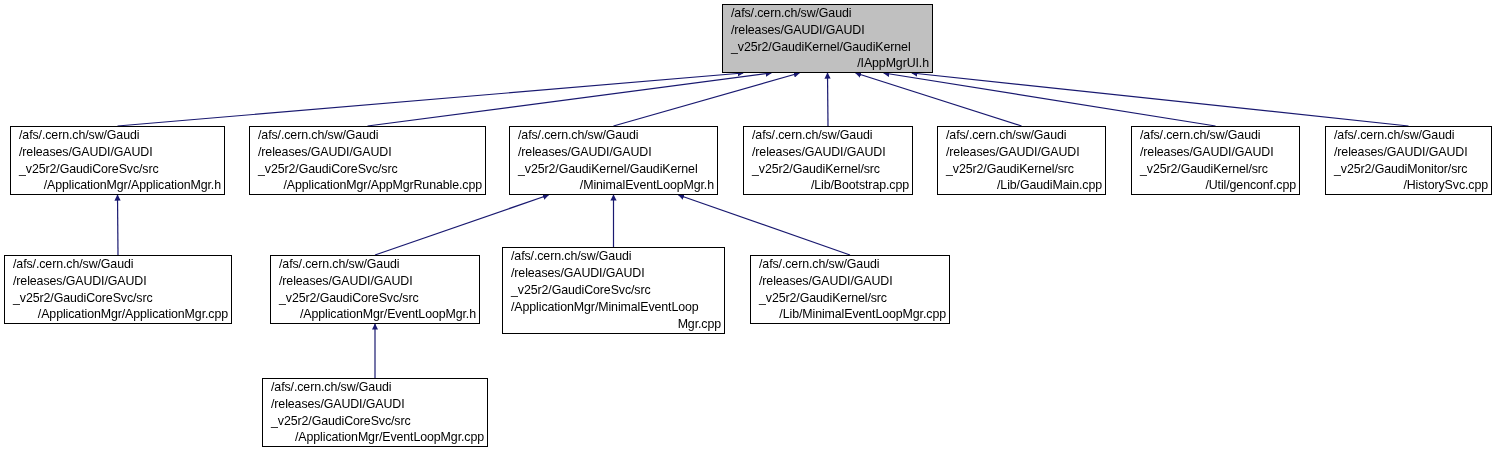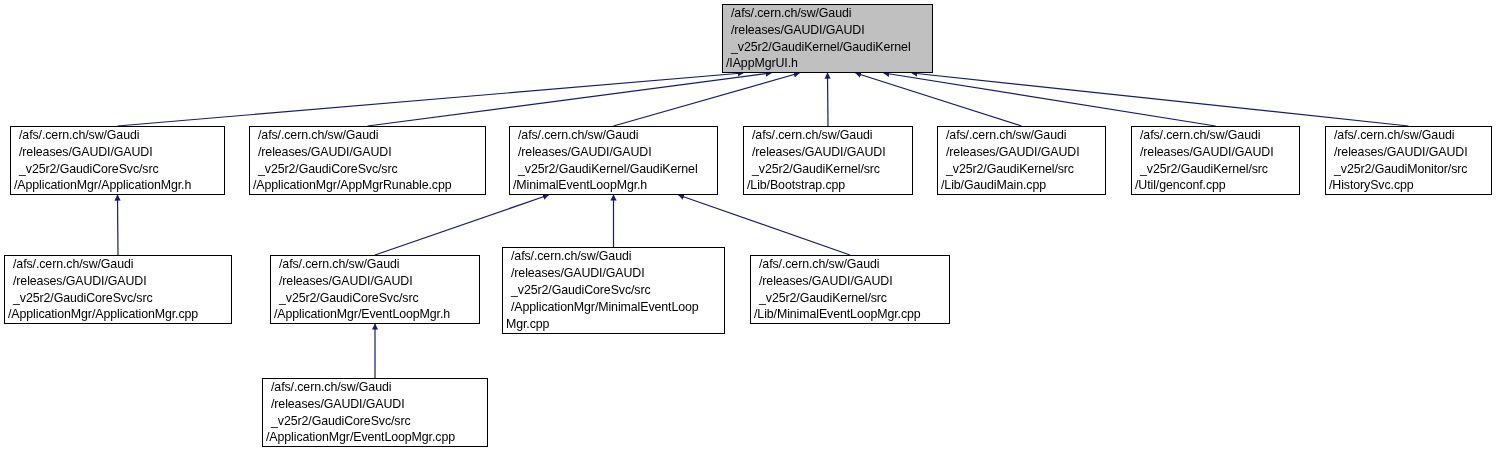--- a/index.html
+++ b/index.html
@@ -48,21 +48,21 @@
     display: block;
     padding: 0 3px;
   }
   
   .node .ln {
     display: block;
     text-align: left;
     padding-left: 5px;
   }
   .node .ln.last {
-    text-align: left;
+    text-align: right;
     padding-left: 0;
   }
 </style>
 </head>
 <body>
 
 <div id="graph-root" style="background: rgb(255, 255, 255);">
   <svg id="edge-layer" viewBox="0 0 1497 456" width="1497" height="456" xmlns="http://www.w3.org/2000/svg">
       <defs>
         <marker id="arrow" viewBox="0 0 10 10" refX="9" refY="5" markerWidth="5.2" markerHeight="5.2" orient="auto" markerUnits="strokeWidth">

